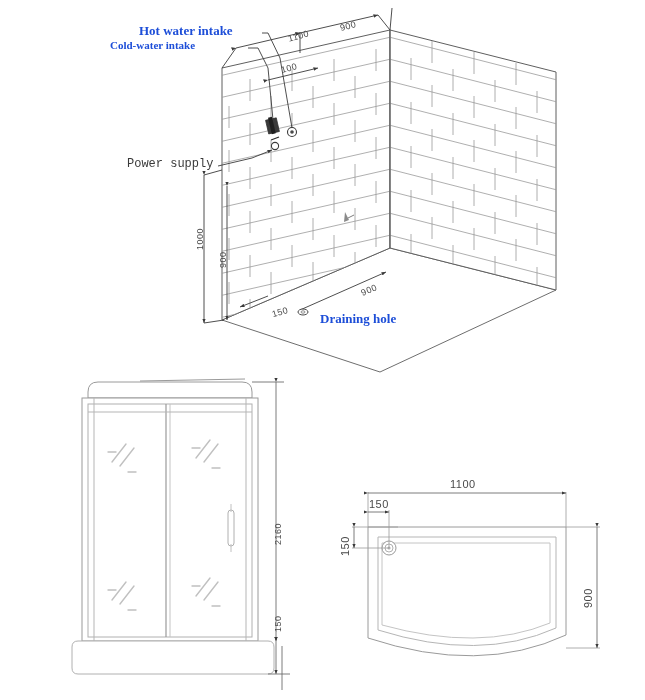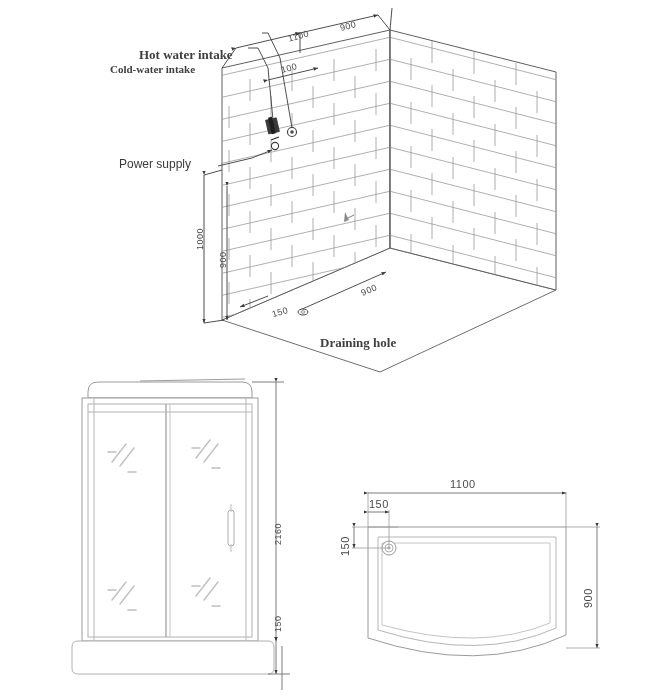--- a/index.html
+++ b/index.html
@@ -1,22 +1,22 @@
 <!DOCTYPE html>
 <html><head>
 <meta charset="utf-8">
 <style>
   html,body{margin:0;padding:0;background:#ffffff;}
   body{width:645px;height:700px;position:relative;overflow:hidden;
        font-family:"Liberation Serif",serif;color:#2b2b2b;}
   .stage{position:absolute;inset:0;width:645px;height:700px;}
   svg{position:absolute;left:0;top:0;width:645px;height:700px;display:block;}
   .lbl{position:absolute;white-space:nowrap;line-height:1;}
-  .serif-bold{font-family:"Liberation Serif",serif;font-weight:bold;color:#404040;margin-top:24px;}
-  .sans{font-family:Liberation Sans, sans-serif;color:#3a3a3a;}
+  .serif-bold{font-family:"Liberation Serif",serif;font-weight:bold;color:#1d4ed8;}
+  .sans{font-family:Liberation Mono, monospace;color:#3a3a3a;margin-left:8px;}
   .dim{font-family:"Liberation Sans",sans-serif;color:#4a4a4a;font-size:9px;letter-spacing:.5px;}
 </style>
 </head>
 <body>
 
 <div class="stage">
 
   <svg viewBox="0 0 645 700">
     <defs>
       <marker id="ar" markerWidth="7" markerHeight="7" refX="6" refY="2.2" orient="auto">

